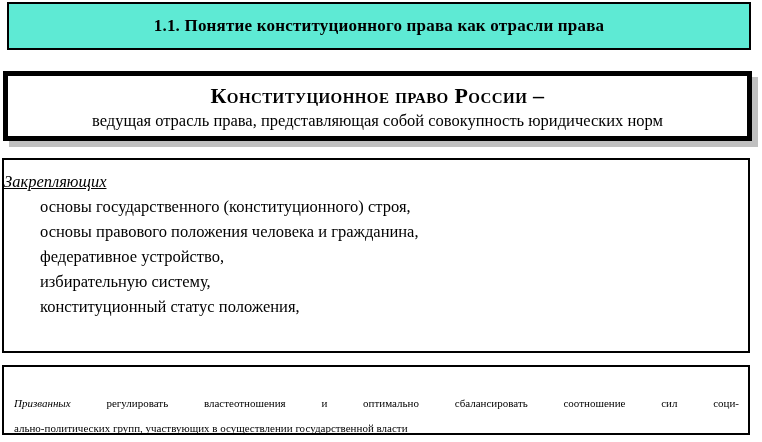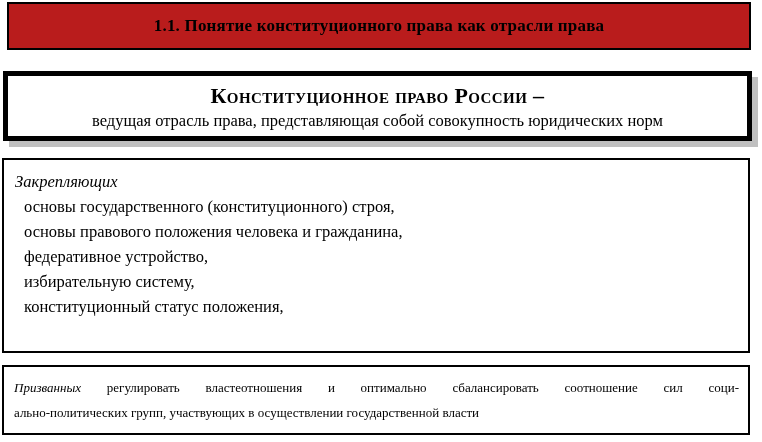--- a/index.html
+++ b/index.html
@@ -19,21 +19,21 @@
     position: absolute;
     box-sizing: border-box;
     background: #ffffff;
   }
   
   .title-box {
     left: 7px;
     top: 2px;
     width: 744px;
     height: 48px;
-    background: #b91c1c;
+    background: #5eead4;
     border: 2px solid #000000;
     display: flex;
     align-items: center;
     justify-content: center;
     font-weight: bold;
     font-size: 17px;
     letter-spacing: 0.2px;
   }
   
   .definition-box {
@@ -62,35 +62,35 @@
     height: 195px;
     border: 2px solid #000000;
     font-size: 16.5px;
     line-height: 25px;
     padding-top: 9px;
   }
   .lead-word {
     font-style: italic;
   }
   .enshrining-lead {
-    padding-left: 11px;
+    text-decoration: underline;
   }
   .enshrining-item {
-    padding-left: 20px;
+    padding-left: 36px;
   }
   
   .purpose-box {
     left: 2px;
     top: 365px;
     width: 748px;
     height: 70px;
     border: 2px solid #000000;
-    font-size: 13px;
+    font-size: 11px;
     line-height: 25px;
-    padding: 8px 9px 0 10px;
+    padding: 24px 9px 0 10px;
   }
   .justified-line {
     text-align: justify;
     text-align-last: justify;
   }
 </style>
 </head>
 <body>
 
 <div class="box title-box">

